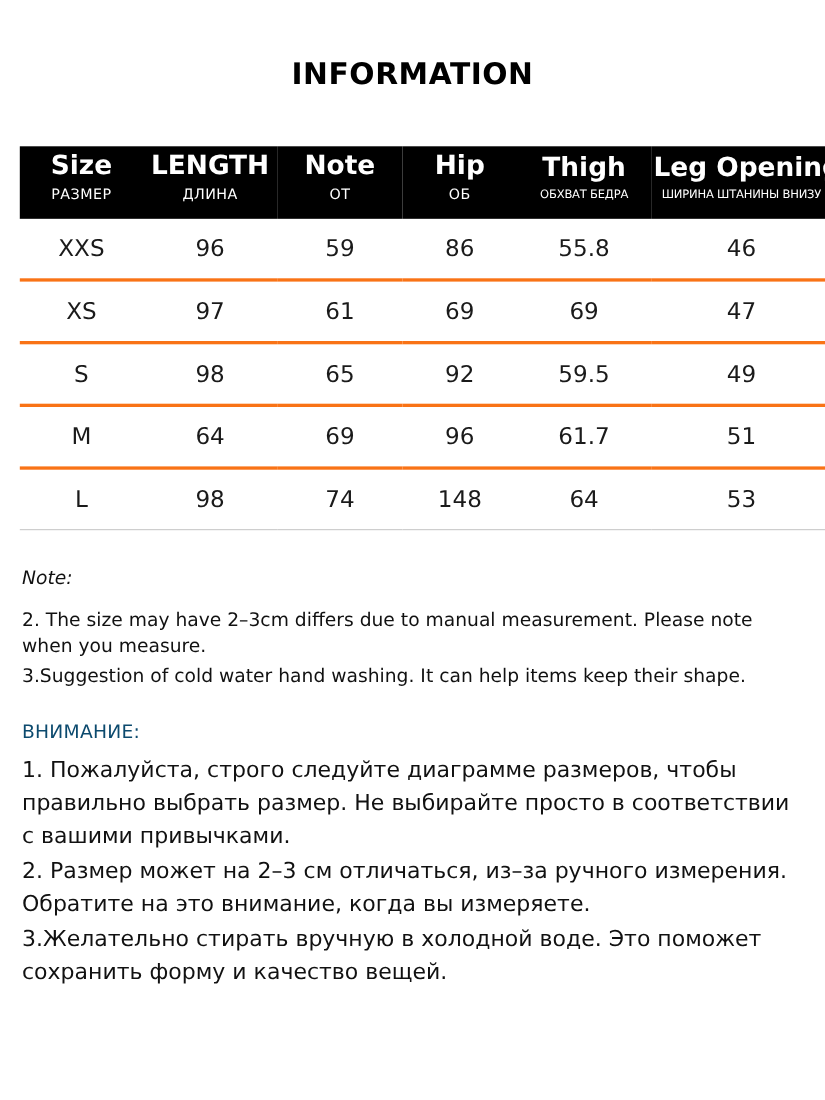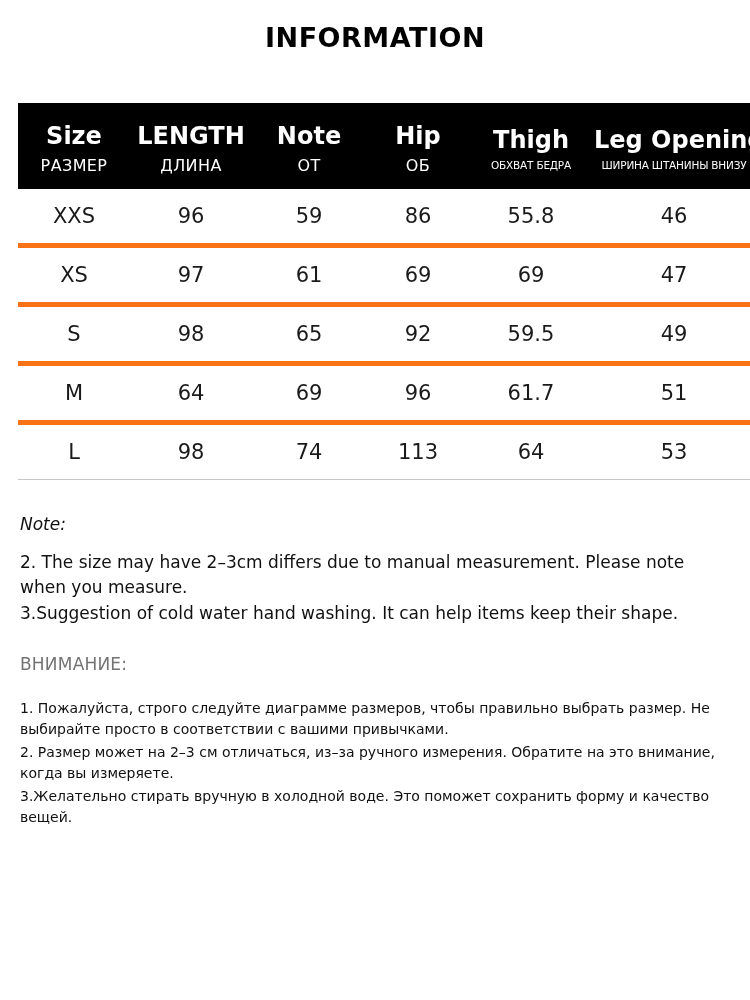--- a/index.html
+++ b/index.html
@@ -23,66 +23,66 @@
     padding: 0 18px;
     position: relative;
   }
 
   .title {
     text-align: center;
     font-size: 27px;
     font-weight: bold;
     letter-spacing: 0.5px;
     color: #000;
-    margin-top: 22px;
+    margin-top: 52px;
     margin-bottom: 0;
   }
 
   table.size-table {
     width: 714px;
     margin: 50px 0 0 0;
     border-collapse: collapse;
     table-layout: fixed;
   }
 
   table.size-table thead tr {
     background: #000000;
     color: #ffffff;
   }
 
   table.size-table thead th {
-    padding: 20px 2px 12px 2px;
+    padding: 4px 2px 12px 2px;
     vertical-align: middle;
     text-align: center;
     font-weight: normal;
     margin-left: 36px;
   }
 
   .hdr-en {
     display: block;
     font-size: 24px;
     font-weight: bold;
     line-height: 1.15;
     white-space: nowrap;
   }
   .hdr-ru {
     display: block;
-    font-size: 16px;
+    font-size: 13px;
     letter-spacing: 0.4px;
     line-height: 1.4;
     margin-top: 4px;
     white-space: nowrap;
   }
   .hdr-ru.tight {
     letter-spacing: -0.2px;
     font-size: 10.5px;
   }
 
   table.size-table tbody td {
-    border-bottom: 5px solid #f97316;
+    border-bottom: 3px solid #f97316;
     text-align: center;
     font-size: 21px;
     color: #1a1a1a;
     padding: 15px 2px;
     background: #fff;
   }
   table.size-table tbody tr:last-child td {
     border-bottom: 1px solid #c9c9c9;
   }
 
@@ -107,26 +107,26 @@
     font-size: 17px;
     line-height: 1.45;
     color: #111;
     margin: 0 0 2px 0;
   }
   .block-gap {
     height: 26px;
   }
   .ru-head {
     font-size: 17px;
-    color: #737373;
-    margin-bottom: 24px;
+    color: #0c4a6e;
+    margin-bottom: 8px;
     letter-spacing: 0.2px;
   }
   .ru-line {
-    font-size: 14px;
+    font-size: 20px;
     line-height: 1.5;
     color: #111;
     margin: 0 0 2px 0;
   }
 </style>
 </head>
 <body>
 
 <div class="page">
 
@@ -191,21 +191,21 @@
         <td>64</td>
         <td>69</td>
         <td>96</td>
         <td>61.7</td>
         <td>51</td>
       </tr>
       <tr>
         <td>L</td>
         <td>98</td>
         <td>74</td>
-        <td>113</td>
+        <td>148</td>
         <td>64</td>
         <td>53</td>
       </tr>
     </tbody>
   </table>
 
   <div class="notes">
     <div class="note-head">Note:</div>
     <p class="note-line">2. The size may have 2–3cm differs due to manual measurement. Please note when you measure.</p>
     <p class="note-line">3.Suggestion of cold water hand washing. It can help items keep their shape.</p>

